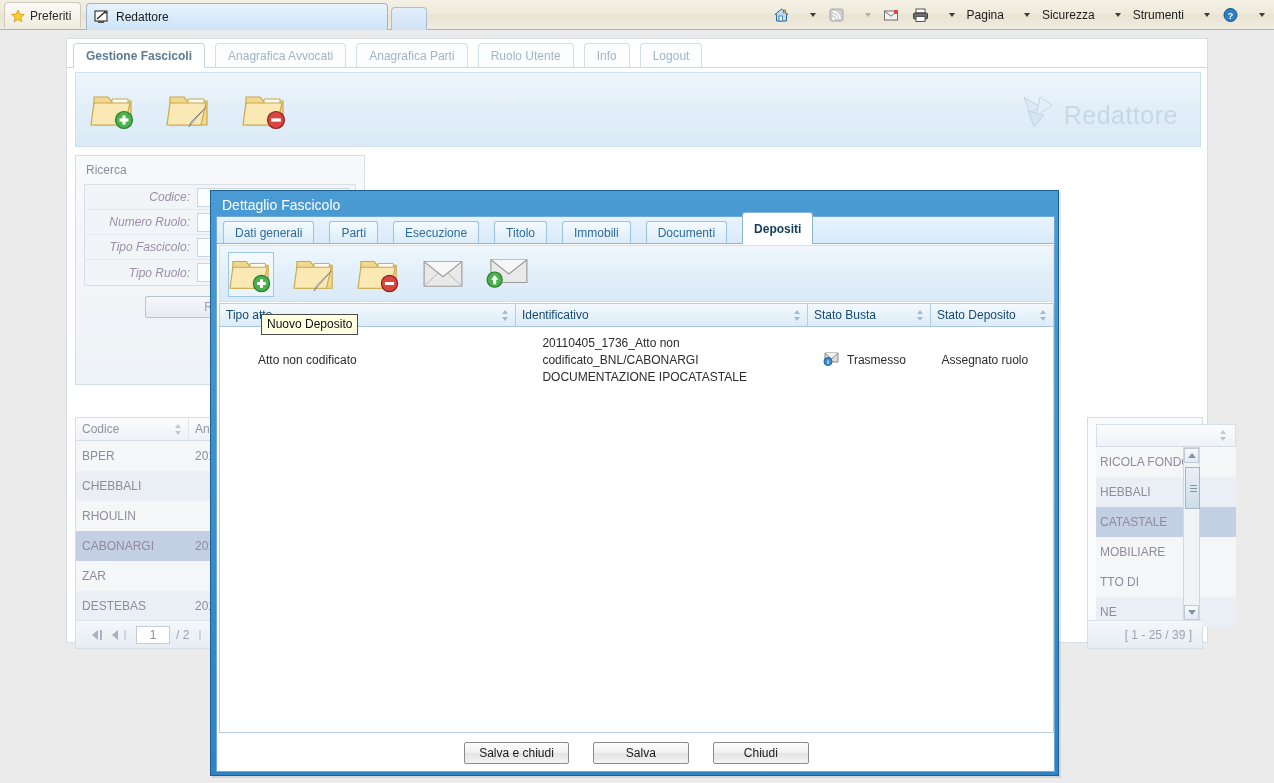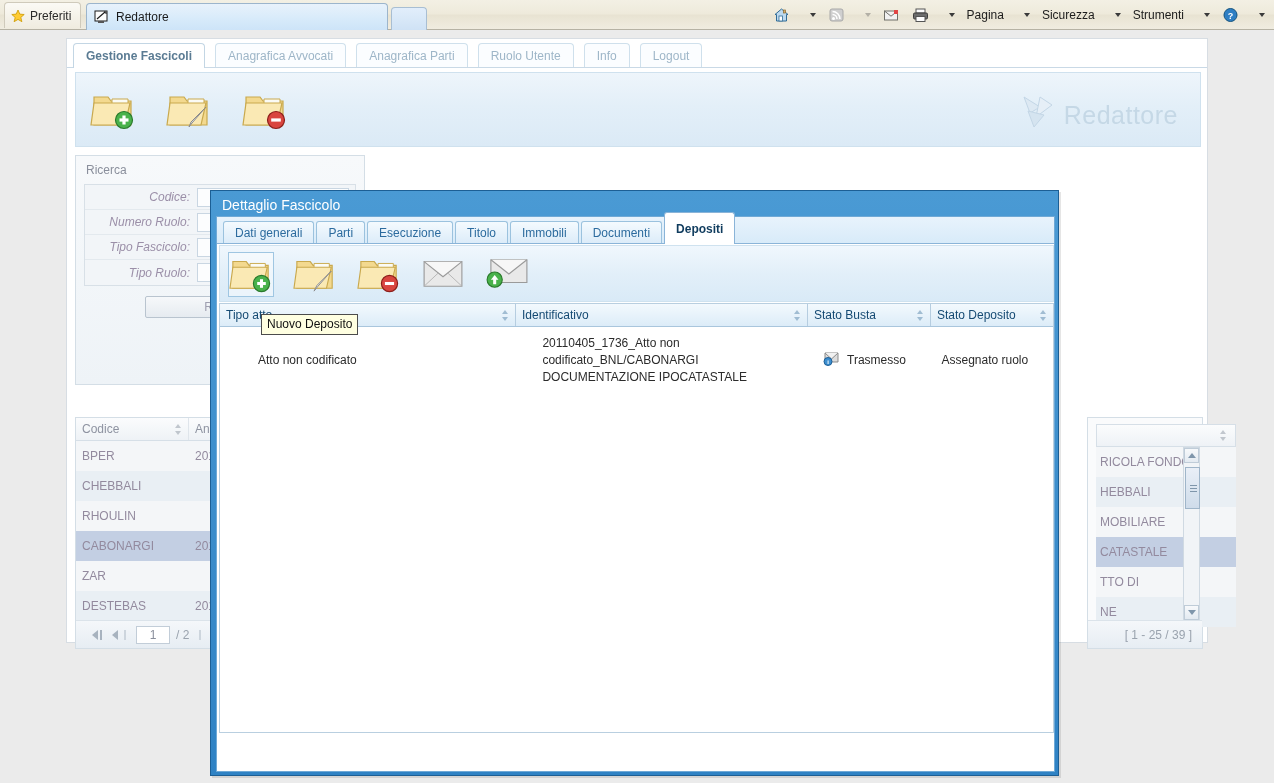--- a/index.html
+++ b/index.html
@@ -211,21 +211,21 @@
   }
 
   
   #dlg-tabs {
     position:absolute; left:0; top:0; width:100%; height: 27px;
     background: linear-gradient(to bottom,#e8f3fc,#d8ebf9);
     display: flex; align-items: flex-end; padding-left: 6px;
     border-bottom: 1px solid #8ab4d8;
   }
   .dtab {
-    height: 22px; padding: 0 11px; margin-right: 2px;
+    height: 22px; padding: 0 11px; margin-right: 15px;
     display:flex;align-items:center;
     font-size:12px; color:#2c6b9e;
     background: linear-gradient(to bottom,#f4fafe,#dcecf9);
     border:1px solid #9bc2de; border-bottom:none; border-radius:3px 3px 0 0;
   }
   .dtab.active {
     color:#103c5e; font-weight:bold; background:#ffffff;
     height: 32px; position:relative; top:1px; border-color:#8ab4d8;
   }
 
@@ -515,22 +515,22 @@
       </div>
     </div>
 
     <div id="right-grid">
       <div id="rg-inner">
         <div class="rgh">
           <span class="sort-ar"></span>
         </div>
         <div class="rrow odd">RICOLA FONDO</div>
         <div class="rrow even">HEBBALI</div>
+        <div class="rrow sel">CATASTALE</div>
         <div class="rrow odd">MOBILIARE</div>
-        <div class="rrow sel">CATASTALE</div>
         <div class="rrow odd">TTO DI</div>
         <div class="rrow even">NE</div>
       </div>
       <div id="rg-scroll">
         <div class="sb-btn">
             <span class="sb-up-ar"></span>
           </div>
         <div id="sb-thumb">
           <div style="position:absolute;left:4px;top:17px;width:7px;height:1px;background:#7f96ab;"></div>
           <div style="position:absolute;left:4px;top:20px;width:7px;height:1px;background:#7f96ab;"></div>
@@ -663,19 +663,24 @@
                 <circle cx="5" cy="11.5" r="4" fill="#3d8fd0" stroke="#1d5e95" stroke-width="1"></circle>
                 <text x="5" y="14.3" font-size="6" fill="#fff" text-anchor="middle" font-family="Liberation Sans, sans-serif" font-weight="bold">i</text>
               </svg>
             </span>
             <span class="nowrap">Trasmesso</span>
           </div>
           <div class="dgc nowrap" style="width:122px;">Assegnato ruolo</div>
         </div>
       </div>
 
+      <div id="dlg-footer">
+        <div class="dbtn">Salva e chiudi</div>
+        <div class="dbtn">Salva</div>
+        <div class="dbtn">Chiudi</div>
+      </div>
 
     </div>
   </div>
 
   <div id="tooltip">Nuovo Deposito</div>
 
 </div>
 
 </body></html>

